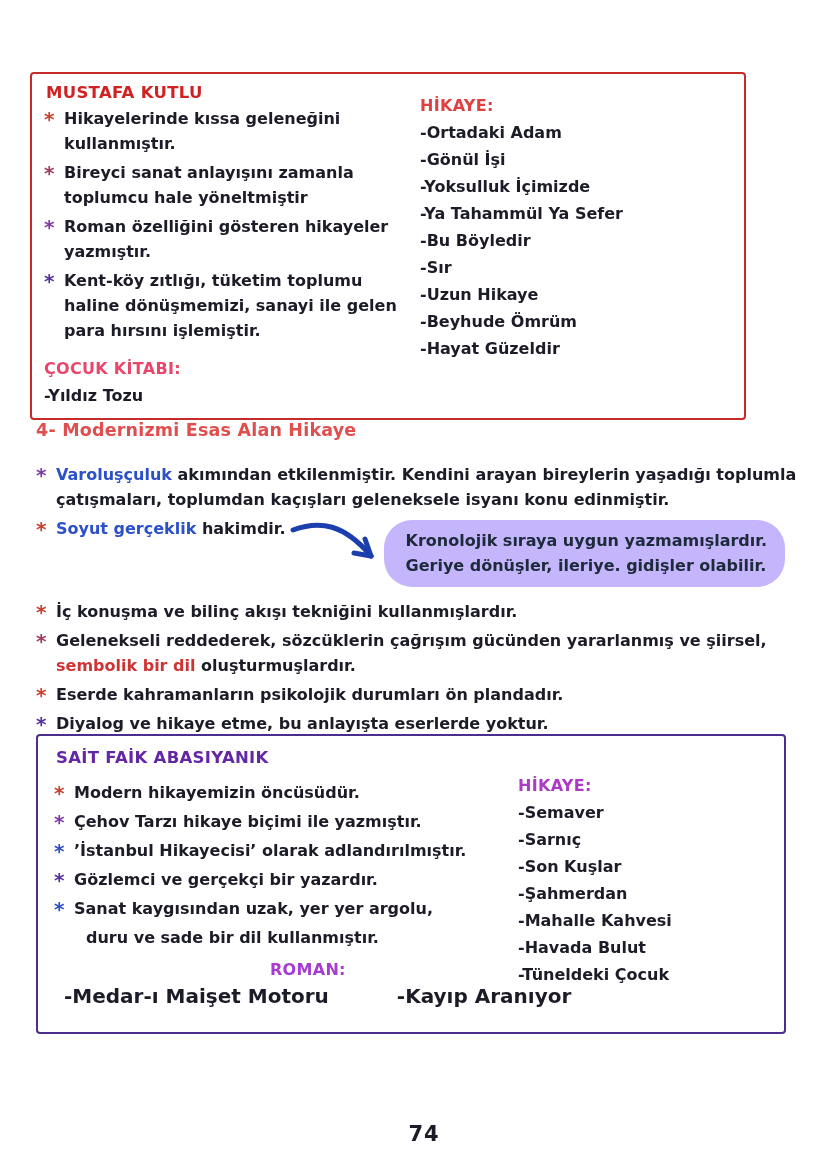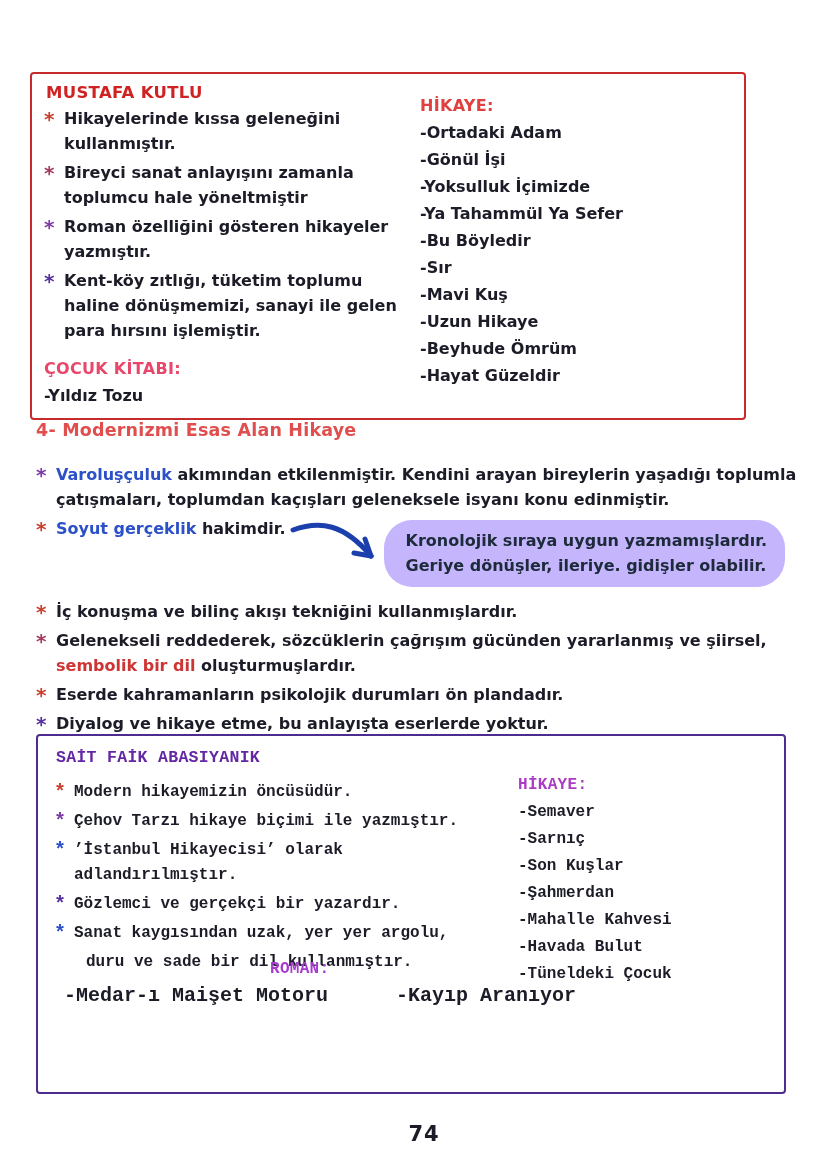--- a/index.html
+++ b/index.html
@@ -8,21 +8,21 @@
     width: 828px; height: 1171px;
     font-family: "DejaVu Sans", sans-serif;
     color: #1c1c28;
     font-weight: 700;
   }
   .page { position: relative; width: 828px; height: 1171px; overflow: hidden; background: #ffffff; }
 
   
   .note-box { position: absolute; border-radius: 4px; background: #ffffff; }
   #kutlu-box  { left: 30px;  top: 36px;  width: 716px; height: 348px; border: 2.5px solid #c62a2a; margin-top: 36px; }
-  #sait-box   { left: 36px;  top: 734px; width: 750px; height: 360px; border: 2.5px solid #4e2b8e; font-family: Liberation Mono, monospace; }
+  #sait-box   { left: 36px;  top: 734px; width: 750px; height: 300px; border: 2.5px solid #4e2b8e; }
 
   .box-title { font-size: 16.5px; letter-spacing: .3px; }
   #kutlu-box .box-title { position: absolute; left: 14px; top: 9px; color: #cf2323; }
   #sait-box  .box-title { position: absolute; left: 18px; top: 12px; color: #6327a4; }
 
   #kutlu-box .left-col  { position: absolute; left: 12px;  top: 32px; width: 366px; }
   #kutlu-box .right-col { position: absolute; left: 388px; top: 18px; width: 300px; }
   #sait-box  .left-col  { position: absolute; left: 16px;  top: 44px; width: 440px; }
   #sait-box  .right-col { position: absolute; left: 480px; top: 36px; width: 250px; }
 
@@ -106,21 +106,20 @@
     </div>
 
     <div class="right-col">
       <h3 class="list-label lab-red">HİKAYE:</h3>
       <p class="item">-Ortadaki Adam</p>
       <p class="item">-Gönül İşi</p>
       <p class="item">-Yoksulluk İçimizde</p>
       <p class="item">-Ya Tahammül Ya Sefer</p>
       <p class="item">-Bu Böyledir</p>
       <p class="item">-Sır</p>
-      <p class="item">-Mavi Kuş</p>
       <p class="item">-Uzun Hikaye</p>
       <p class="item">-Beyhude Ömrüm</p>
       <p class="item">-Hayat Güzeldir</p>
     </div>
   </section>
 
   <section id="modernizm">
     <h2 class="mod-heading">4- Modernizmi Esas Alan Hikaye</h2>
 
     <p class="b">

